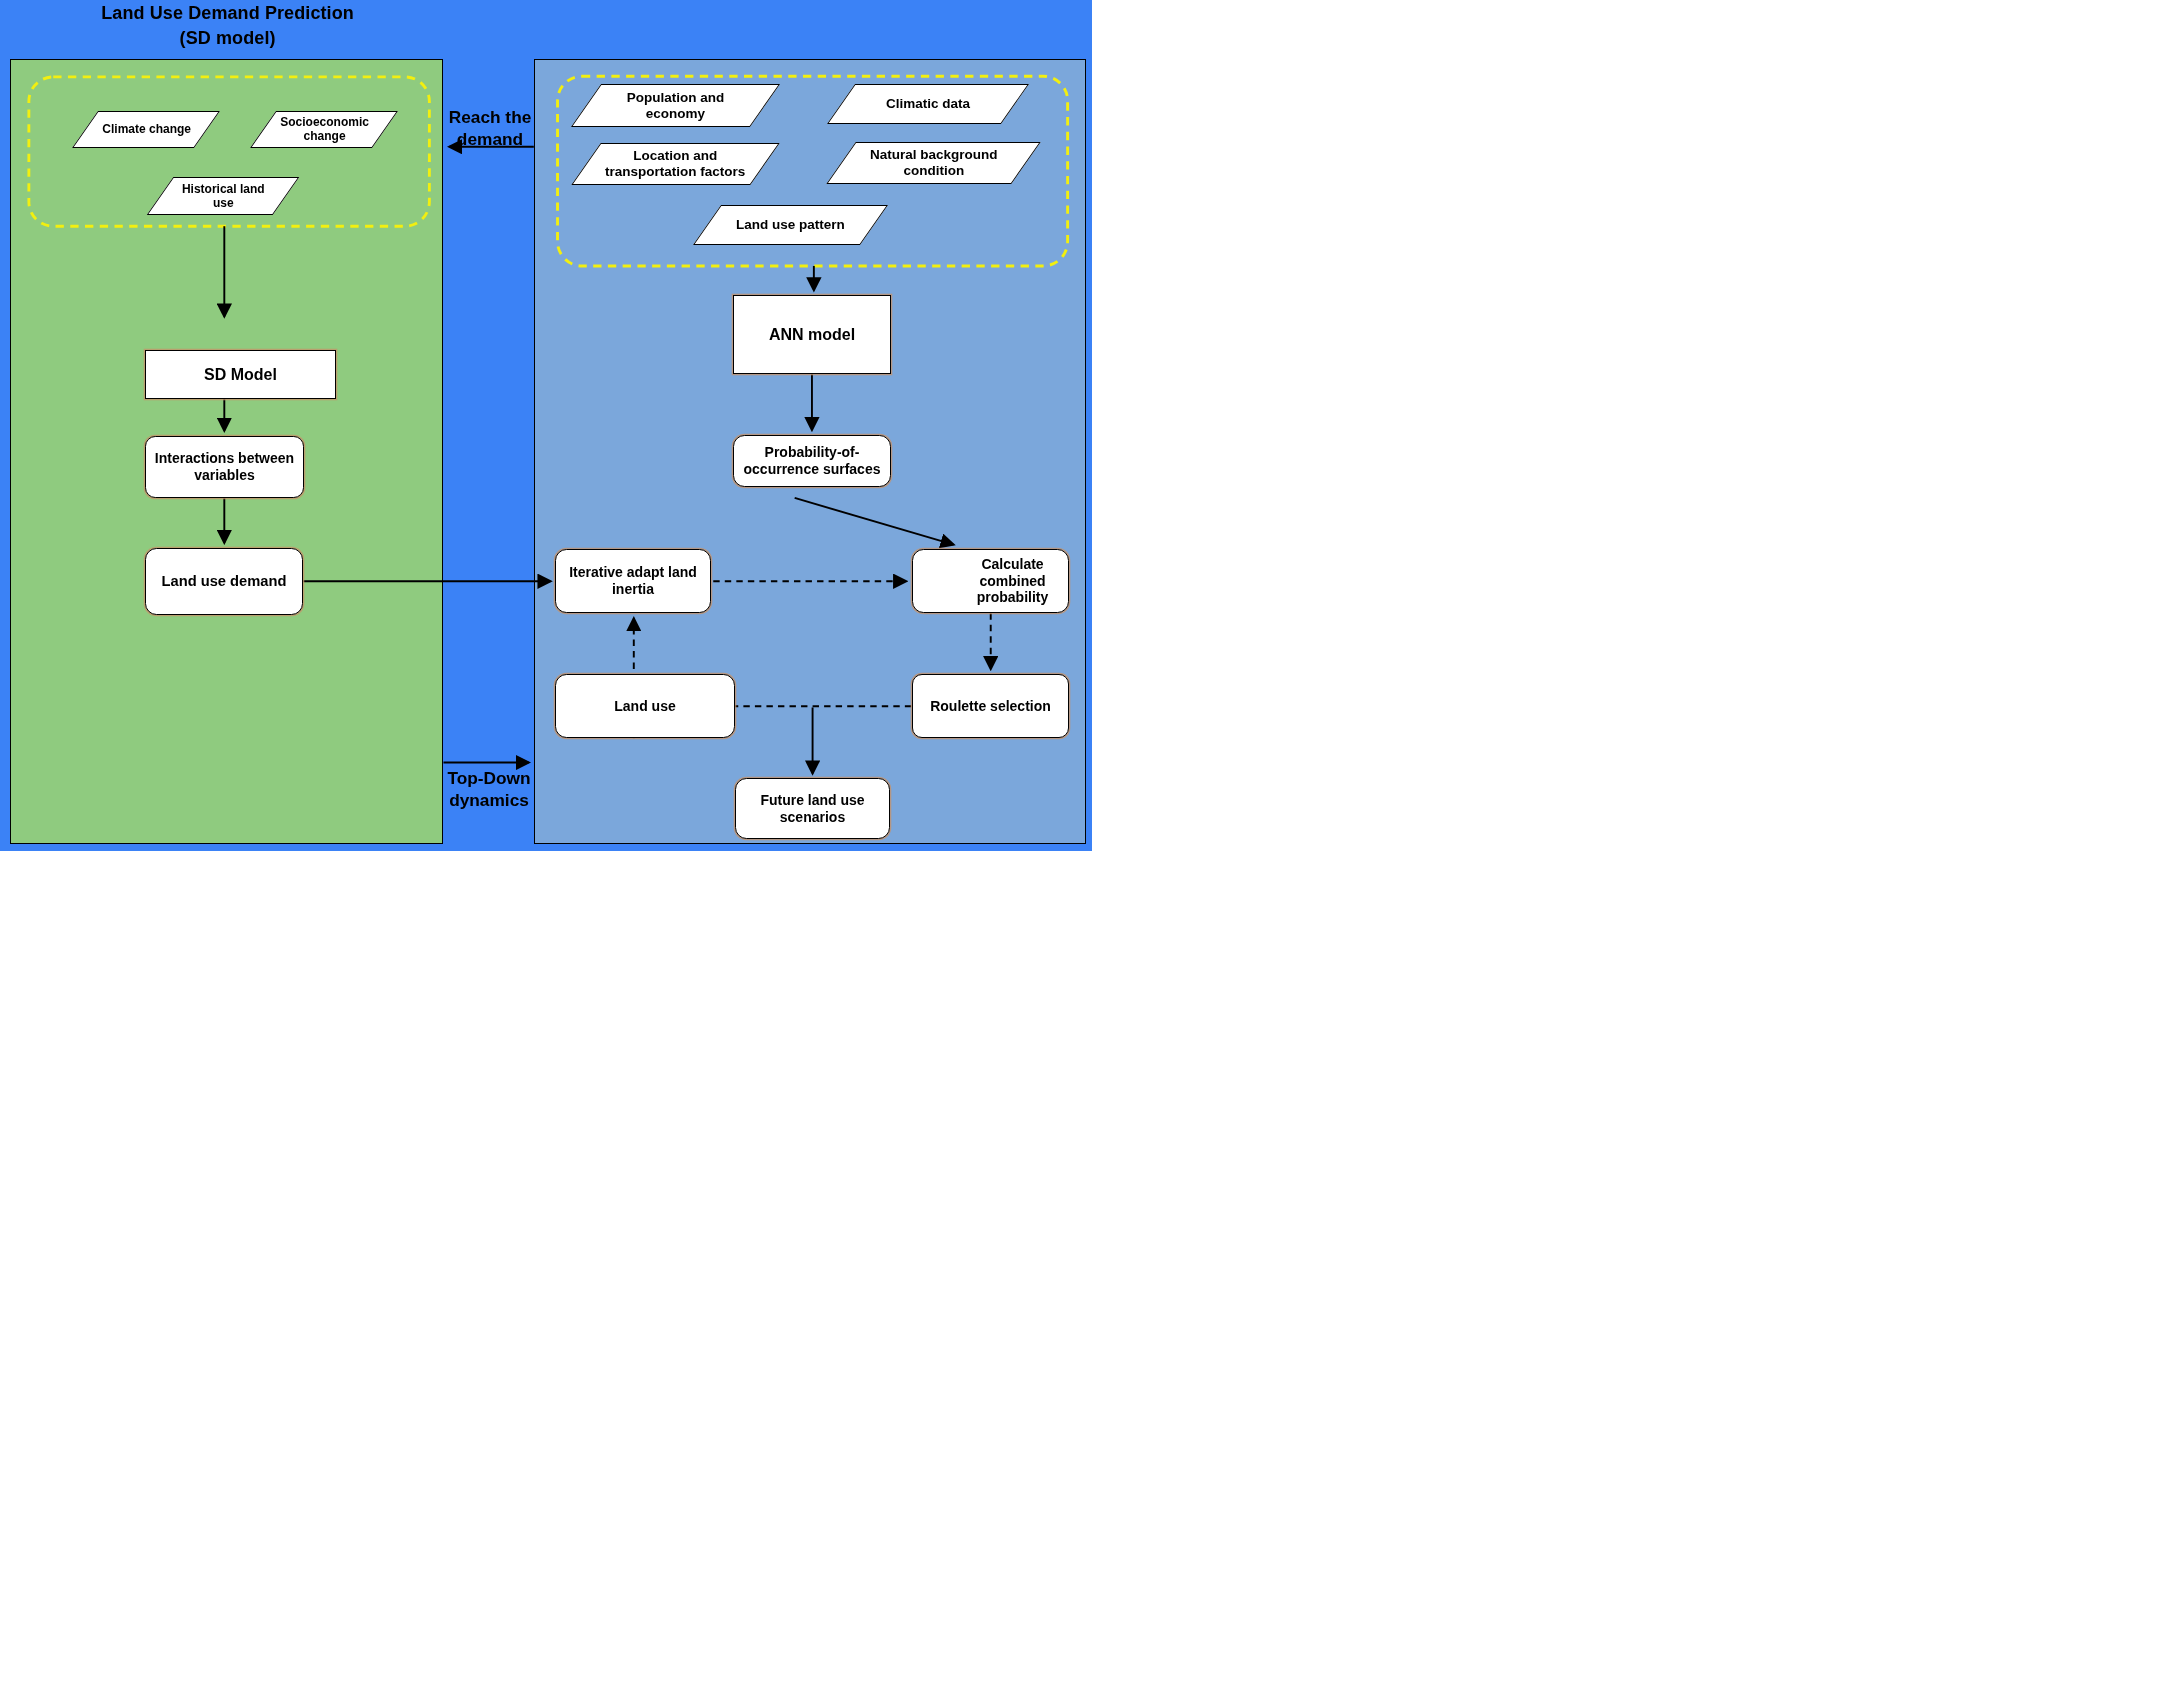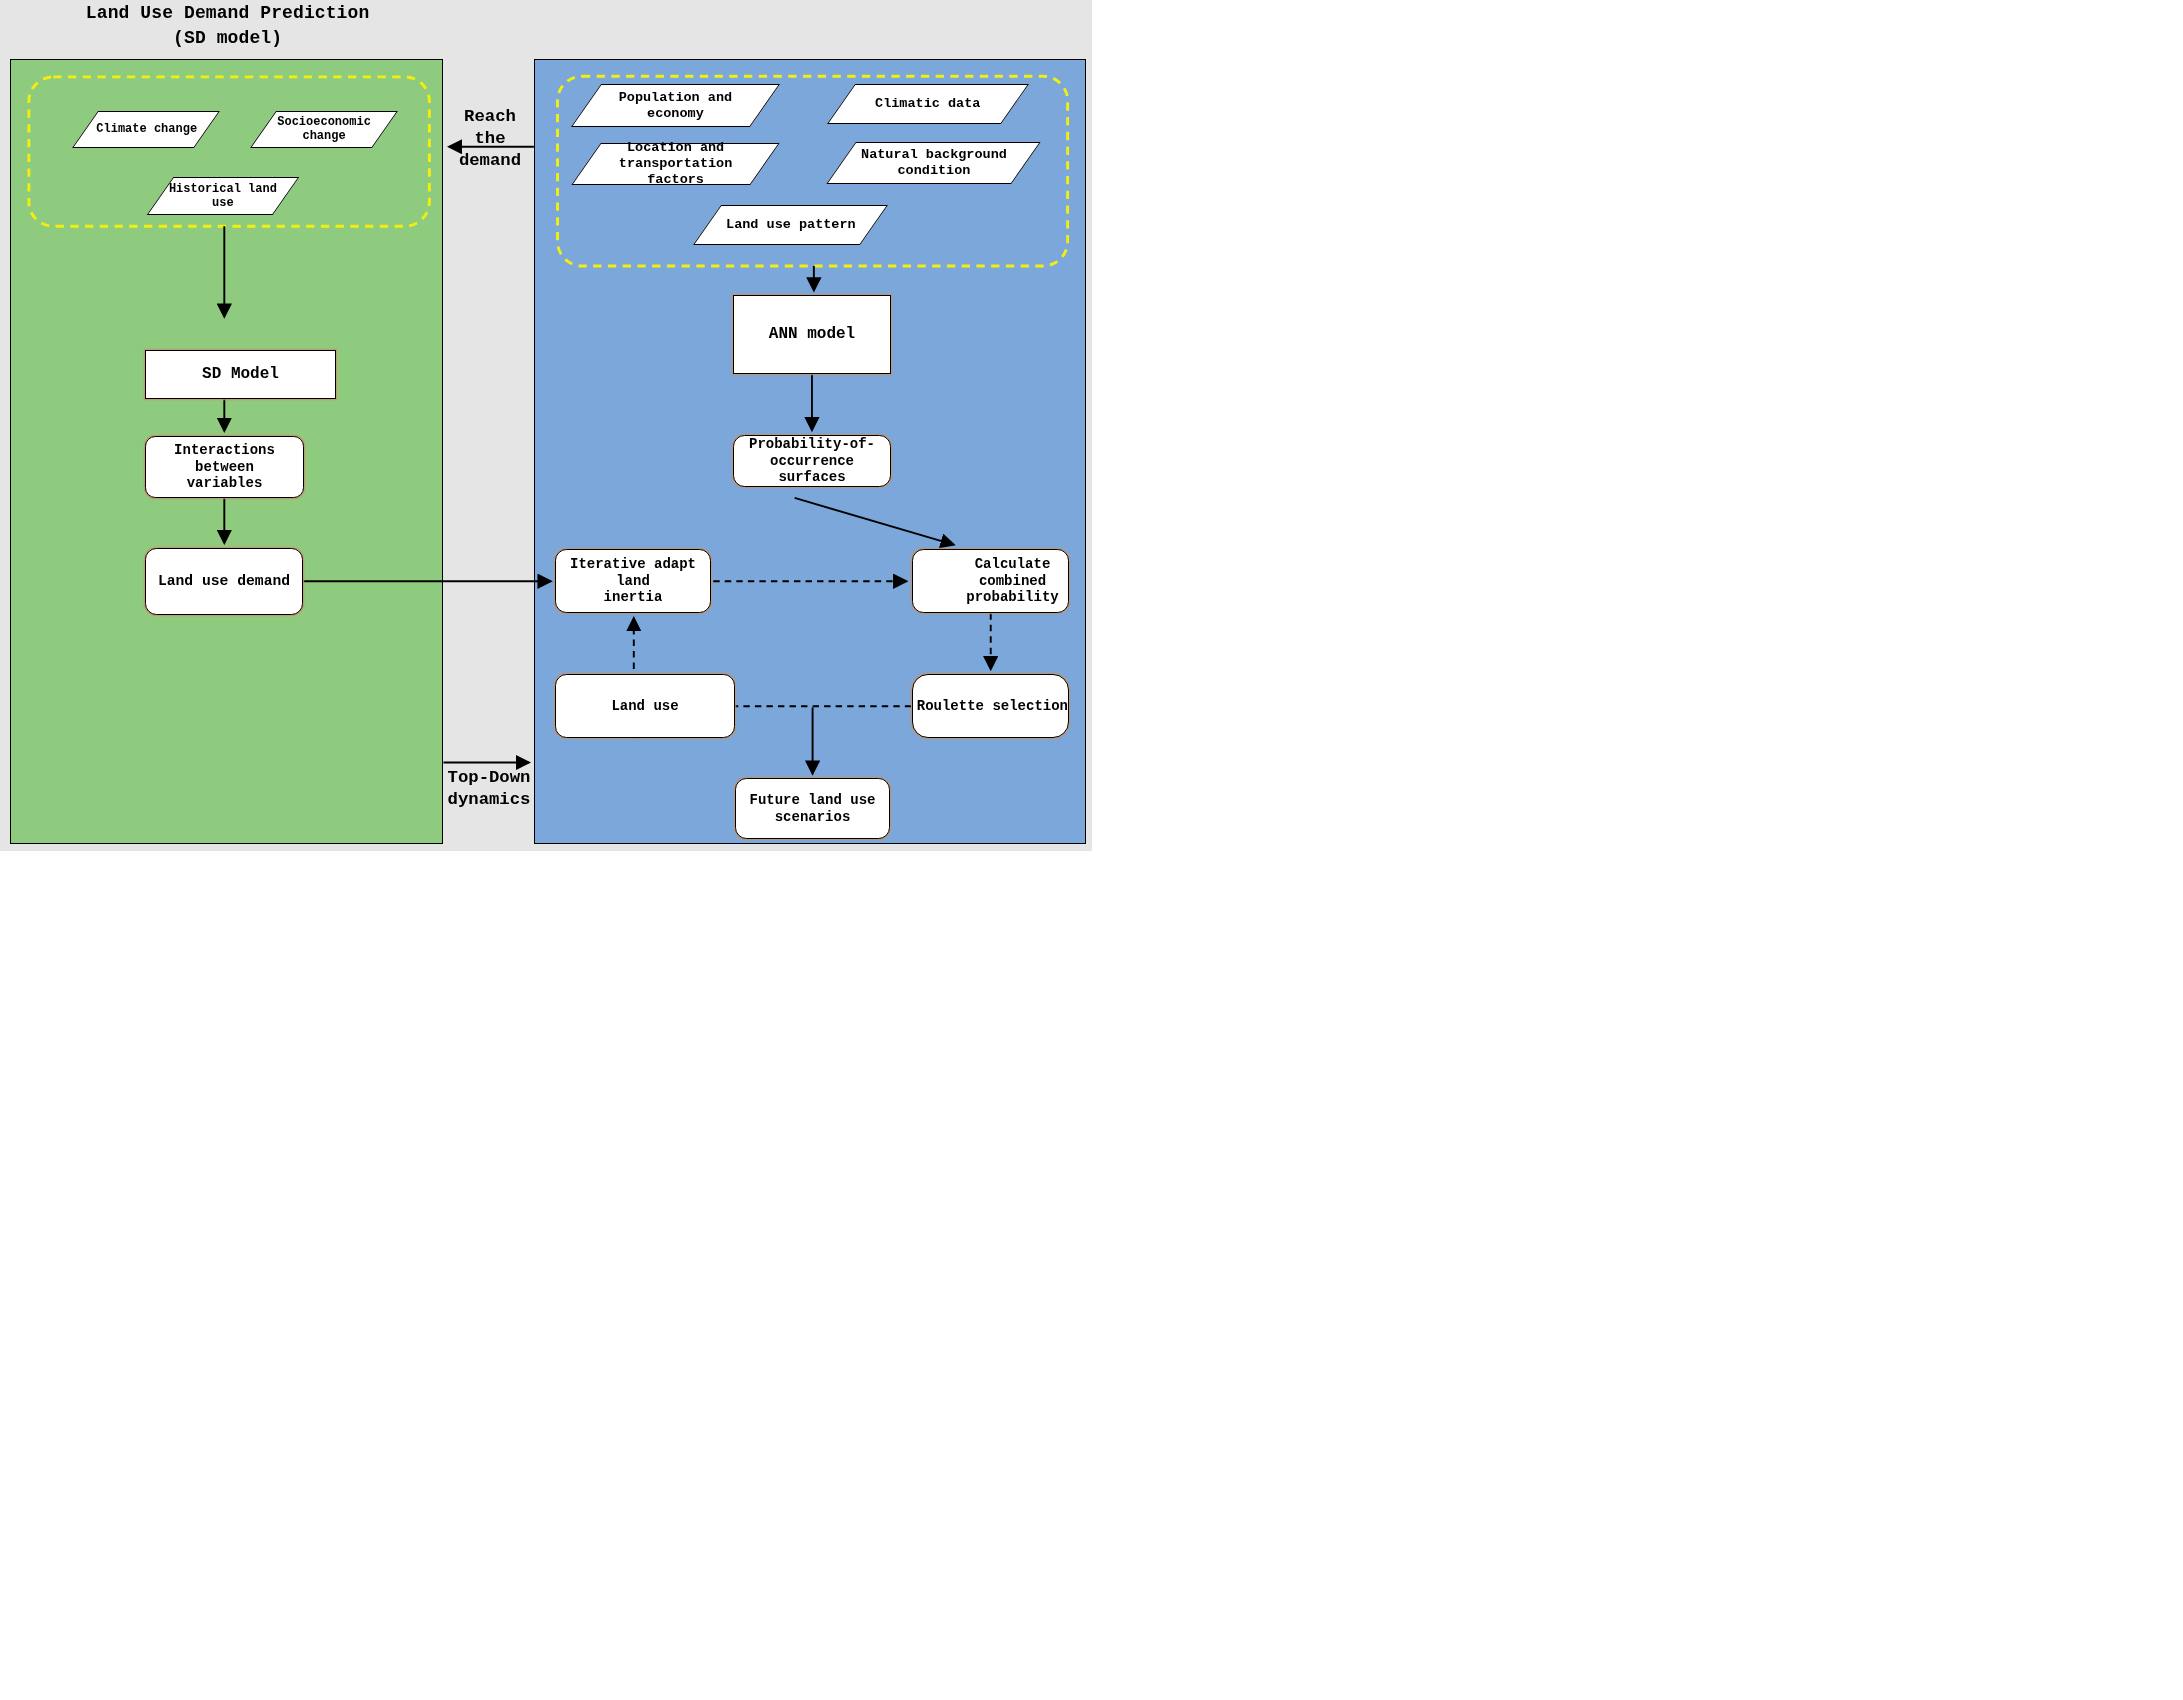--- a/index.html
+++ b/index.html
@@ -1,18 +1,18 @@
 <!DOCTYPE html>
 <html style="font-size:10.3px"><head>
 <meta charset="utf-8">
 <style>
   html,body{margin:0;padding:0;background:#ffffff;}
   .canvas{
-    position:relative;width:1092px;height:851px;background:#e5e5e5;overflow:hidden;
-    font-family:Liberation Mono, monospace;
+    position:relative;width:1092px;height:851px;background:#3b82f6;overflow:hidden;
+    font-family:Liberation Sans, sans-serif;
   }
   .panel{position:absolute;border:1.9px solid #000;box-sizing:border-box;}
   .panel.green{left:10.3px;top:59px;width:433px;height:785px;background:#8fcb7f;}
   .panel.blue{left:534px;top:59px;width:552px;height:785px;background:#7ba7db;}
   .title{
     position:absolute;text-align:center;font-weight:bold;font-size:18px;line-height:1.35;
     color:#000;letter-spacing:0.1px;
   }
   .title.left{left:9.6px;top:1.3px;width:436px;}
   .title.right{left:586px;top:1.3px;width:448px;}
@@ -147,21 +147,21 @@
   </div>
   <div class="node fs22" style="left:912px;top:549px;width:157px;height:64px;border-radius:11.5px;padding-left:44px;">
     <span>
       <span style="display:block">Calculate combined</span>
       <span style="display:block">probability</span>
     </span>
   </div>
   <div class="node fs22" style="left:555px;top:674px;width:180px;height:64px;border-radius:11.5px;">
     <span>Land use</span>
   </div>
-  <div class="node fs22" style="left:912px;top:674px;width:157px;height:64px;border-radius:16px;justify-content:flex-end;">
+  <div class="node fs22" style="left:912px;top:674px;width:157px;height:64px;border-radius:10px;">
     <span>Roulette selection</span>
   </div>
   <div class="node fs22" style="left:735px;top:778px;width:155px;height:61px;border-radius:11.5px;">
     <span>
       <span style="display:block">Future land use</span>
       <span style="display:block">scenarios</span>
     </span>
   </div>
 
   <div class="gaplabel" style="left:445px;top:94px;width:90px;margin-top:12px;">

